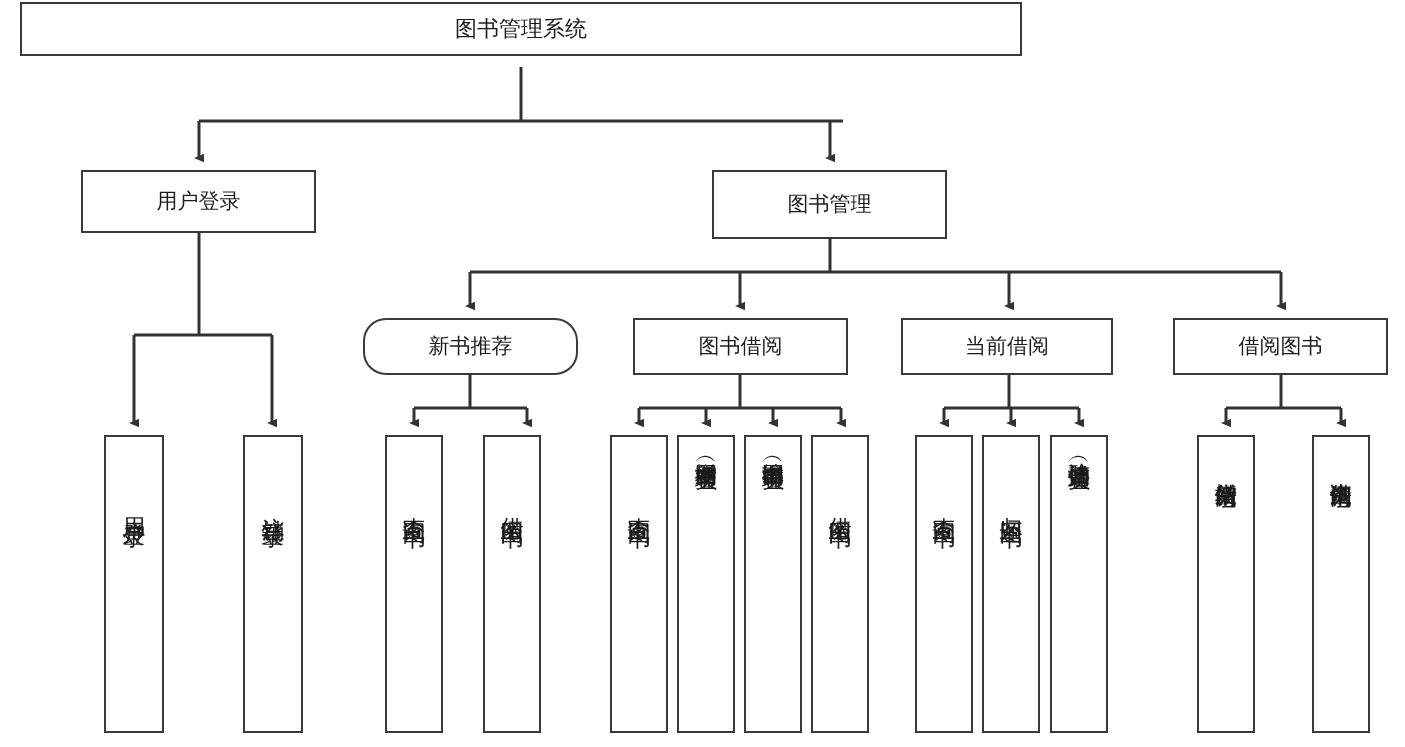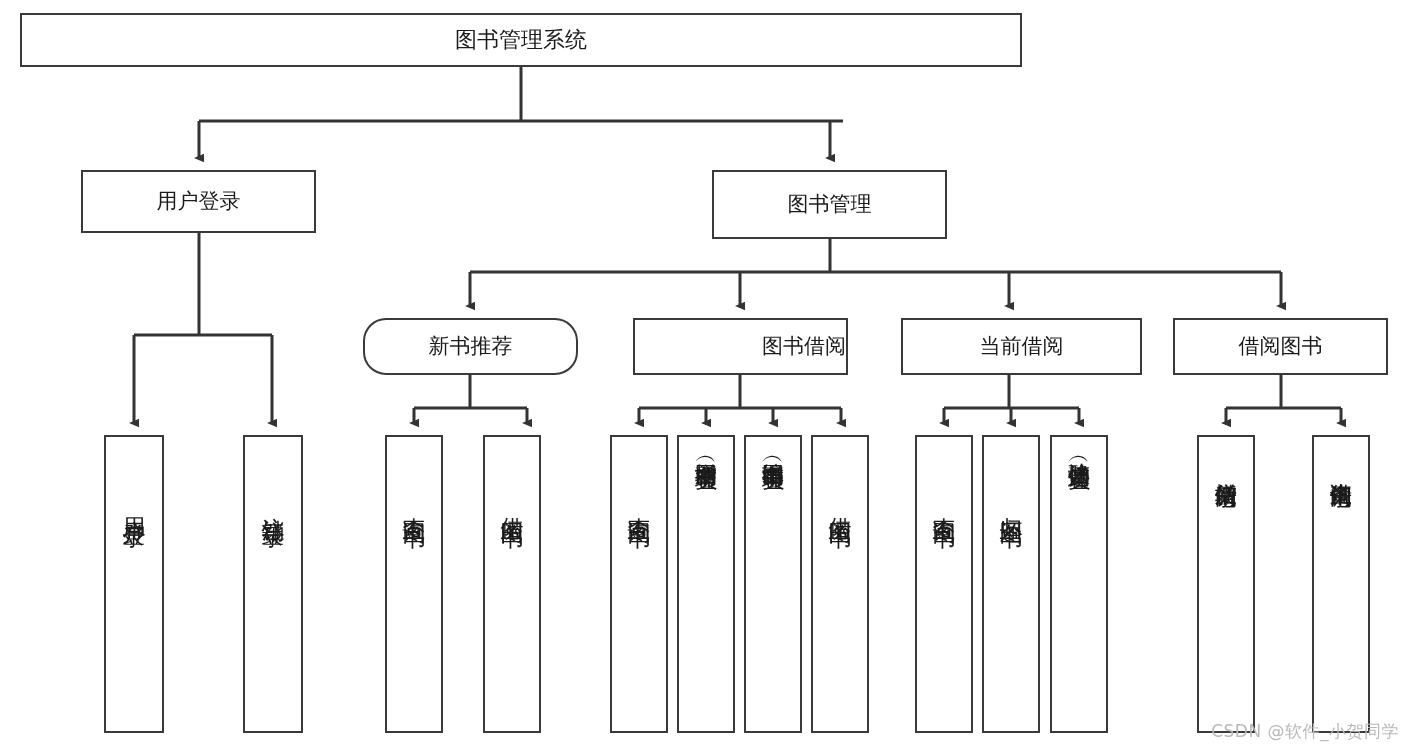--- a/index.html
+++ b/index.html
@@ -109,38 +109,38 @@
       <path d="M1011,408 L1011,423" marker-end="url(#arrow)"></path>
       <path d="M1079,408 L1079,423" marker-end="url(#arrow)"></path>
 
       <path d="M1281,375 L1281,408"></path>
       <path d="M1226,408 L1341,408"></path>
       <path d="M1226,408 L1226,423" marker-end="url(#arrow)"></path>
       <path d="M1341,408 L1341,423" marker-end="url(#arrow)"></path>
     </g>
   </svg>
 
-  <div class="node horiz root" style="left:20px;top:13px;width:1002px;height:54px;">
+  <div class="node horiz root" style="left:20px;top:2px;width:1002px;height:54px;">
     <span class="label">图书管理系统</span>
   </div>
 
   <div class="node horiz" style="left:81px;top:170px;width:235px;height:63px;">
     <span class="label">用户登录</span>
   </div>
   <div class="node horiz" style="left:712px;top:170px;width:235px;height:69px;">
     <span class="label">图书管理</span>
   </div>
 
   <div class="node horiz" style="left:363px;top:318px;width:215px;height:57px;border-radius:23px;">
     <span class="label">新书推荐</span>
   </div>
-  <div class="node horiz" style="left:633px;top:318px;width:215px;height:57px;justify-content:flex-end;">
+  <div class="node horiz" style="left:633px;top:318px;width:215px;height:57px;">
     <span class="label">图书借阅</span>
   </div>
-  <div class="node horiz" style="left:901px;top:318px;width:241px;height:57px;">
+  <div class="node horiz" style="left:901px;top:318px;width:212px;height:57px;">
     <span class="label">当前借阅</span>
   </div>
   <div class="node horiz" style="left:1173px;top:318px;width:215px;height:57px;">
     <span class="label">借阅图书</span>
   </div>
 
   <div class="node vert" style="left:104px;top:435px;width:60px;height:298px;padding-top:62px;">
     <span class="label">用户登录</span>
   </div>
   <div class="node vert" style="left:243px;top:435px;width:60px;height:298px;padding-top:62px;">
@@ -177,15 +177,14 @@
     <span class="label">确认归还（管理员）</span>
   </div>
 
   <div class="node vert tall" style="left:1197px;top:435px;width:58px;height:298px;padding-top:28px;">
     <span class="label">新增借阅记录</span>
   </div>
   <div class="node vert tall" style="left:1312px;top:435px;width:58px;height:298px;padding-top:28px;">
     <span class="label">查询借阅记录</span>
   </div>
 
-  <div class="watermark">CSDN @软件_小贺同学</div>
 
 </div>
 
 </body></html>

